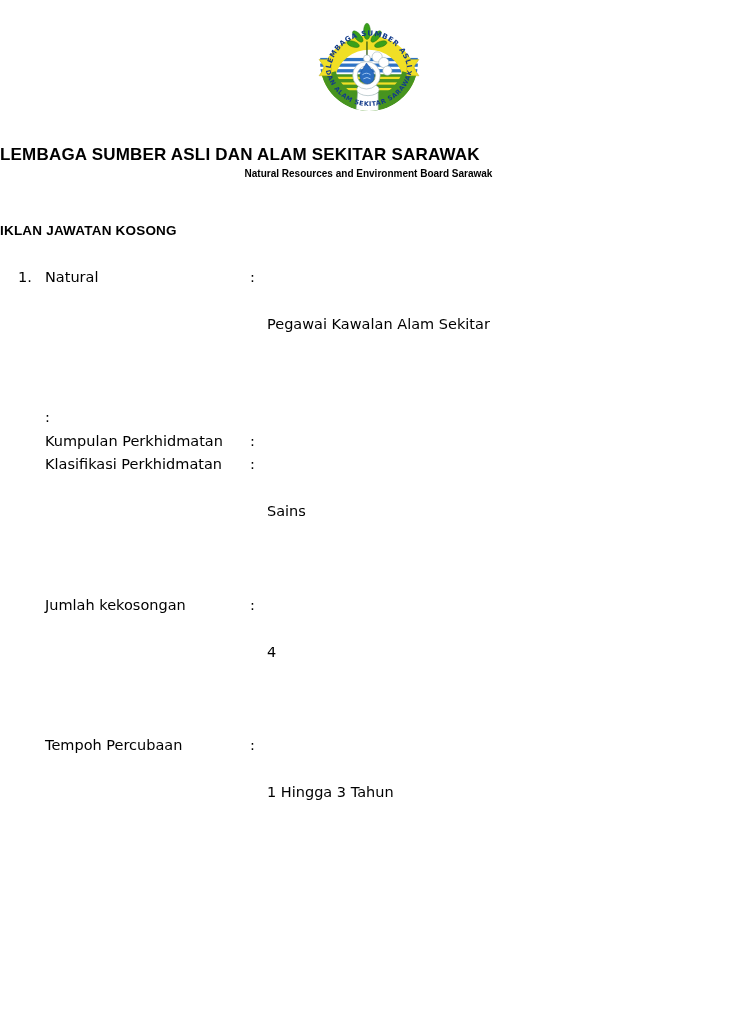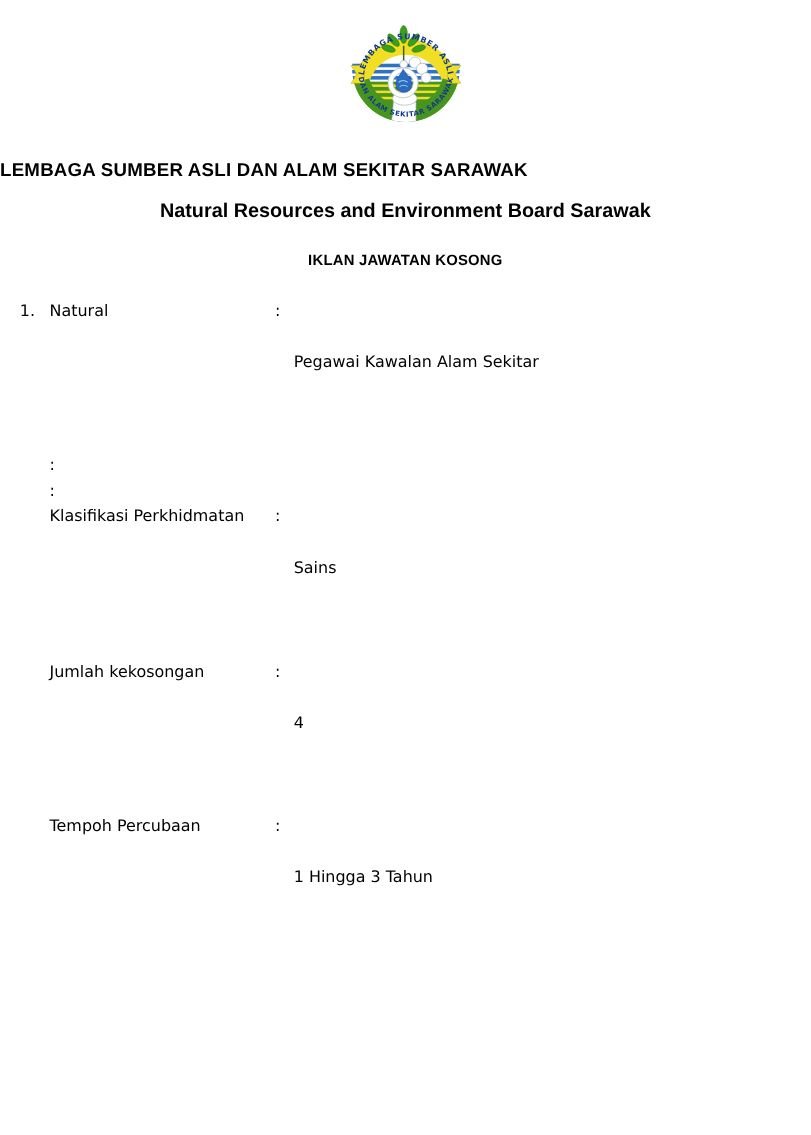--- a/index.html
+++ b/index.html
@@ -10,25 +10,25 @@
   }
   .logo-wrap { text-align:center; padding-top:10px; height:104px; }
   .logo-wrap svg { width:102px; height:104px; }
 
   .org-ms {
     margin-top:31px; 
     font-family:"Liberation Sans", sans-serif; font-weight:bold; font-size:17px;
     letter-spacing:0.2px;
   }
   .org-en {
-    margin-top:16px; text-align:center;
-    font-family:"Liberation Sans", sans-serif; font-weight:bold; font-size:18px;
+    margin-top:3px; text-align:center;
+    font-family:"Liberation Sans", sans-serif; font-weight:bold; font-size:10px;
   }
   .doc-title {
-    margin-top:27px; text-align:center;
+    margin-top:44px; text-align:left;
     font-family:"Liberation Sans", sans-serif; font-weight:bold; font-size:13.5px;
     letter-spacing:0.2px;
   }
 
   #jobs { margin:28px 0 0 18px; font-size:14.5px; }
   .job-section { margin-bottom:17px; }
   .job-row { display:grid; grid-template-columns:27px 205px 17px 1fr; line-height:23.4px; }
   .c-num, .c-label, .c-colon { white-space:nowrap; }
   .c-value { white-space:pre-wrap; padding-right:8px; }
 
@@ -124,20 +124,21 @@
         <div>Pegawai Kawalan Alam Sekitar</div>
         
       </div>
     </div>
         <div class="job-row">
       <div class="c-num"></div>
       <div class="c-colon">:</div>
     </div>
         <div class="job-row">
       <div class="c-num"></div>
+      <div class="c-label">Kumpulan Perkhidmatan</div>
       <div class="c-colon">:</div>
     </div>
         <div class="job-row">
       <div class="c-num"></div>
       <div class="c-label">Klasifikasi Perkhidmatan</div>
       <div class="c-colon">:</div>
       <div class="c-value">
         <div>Sains</div>
         
       </div>

